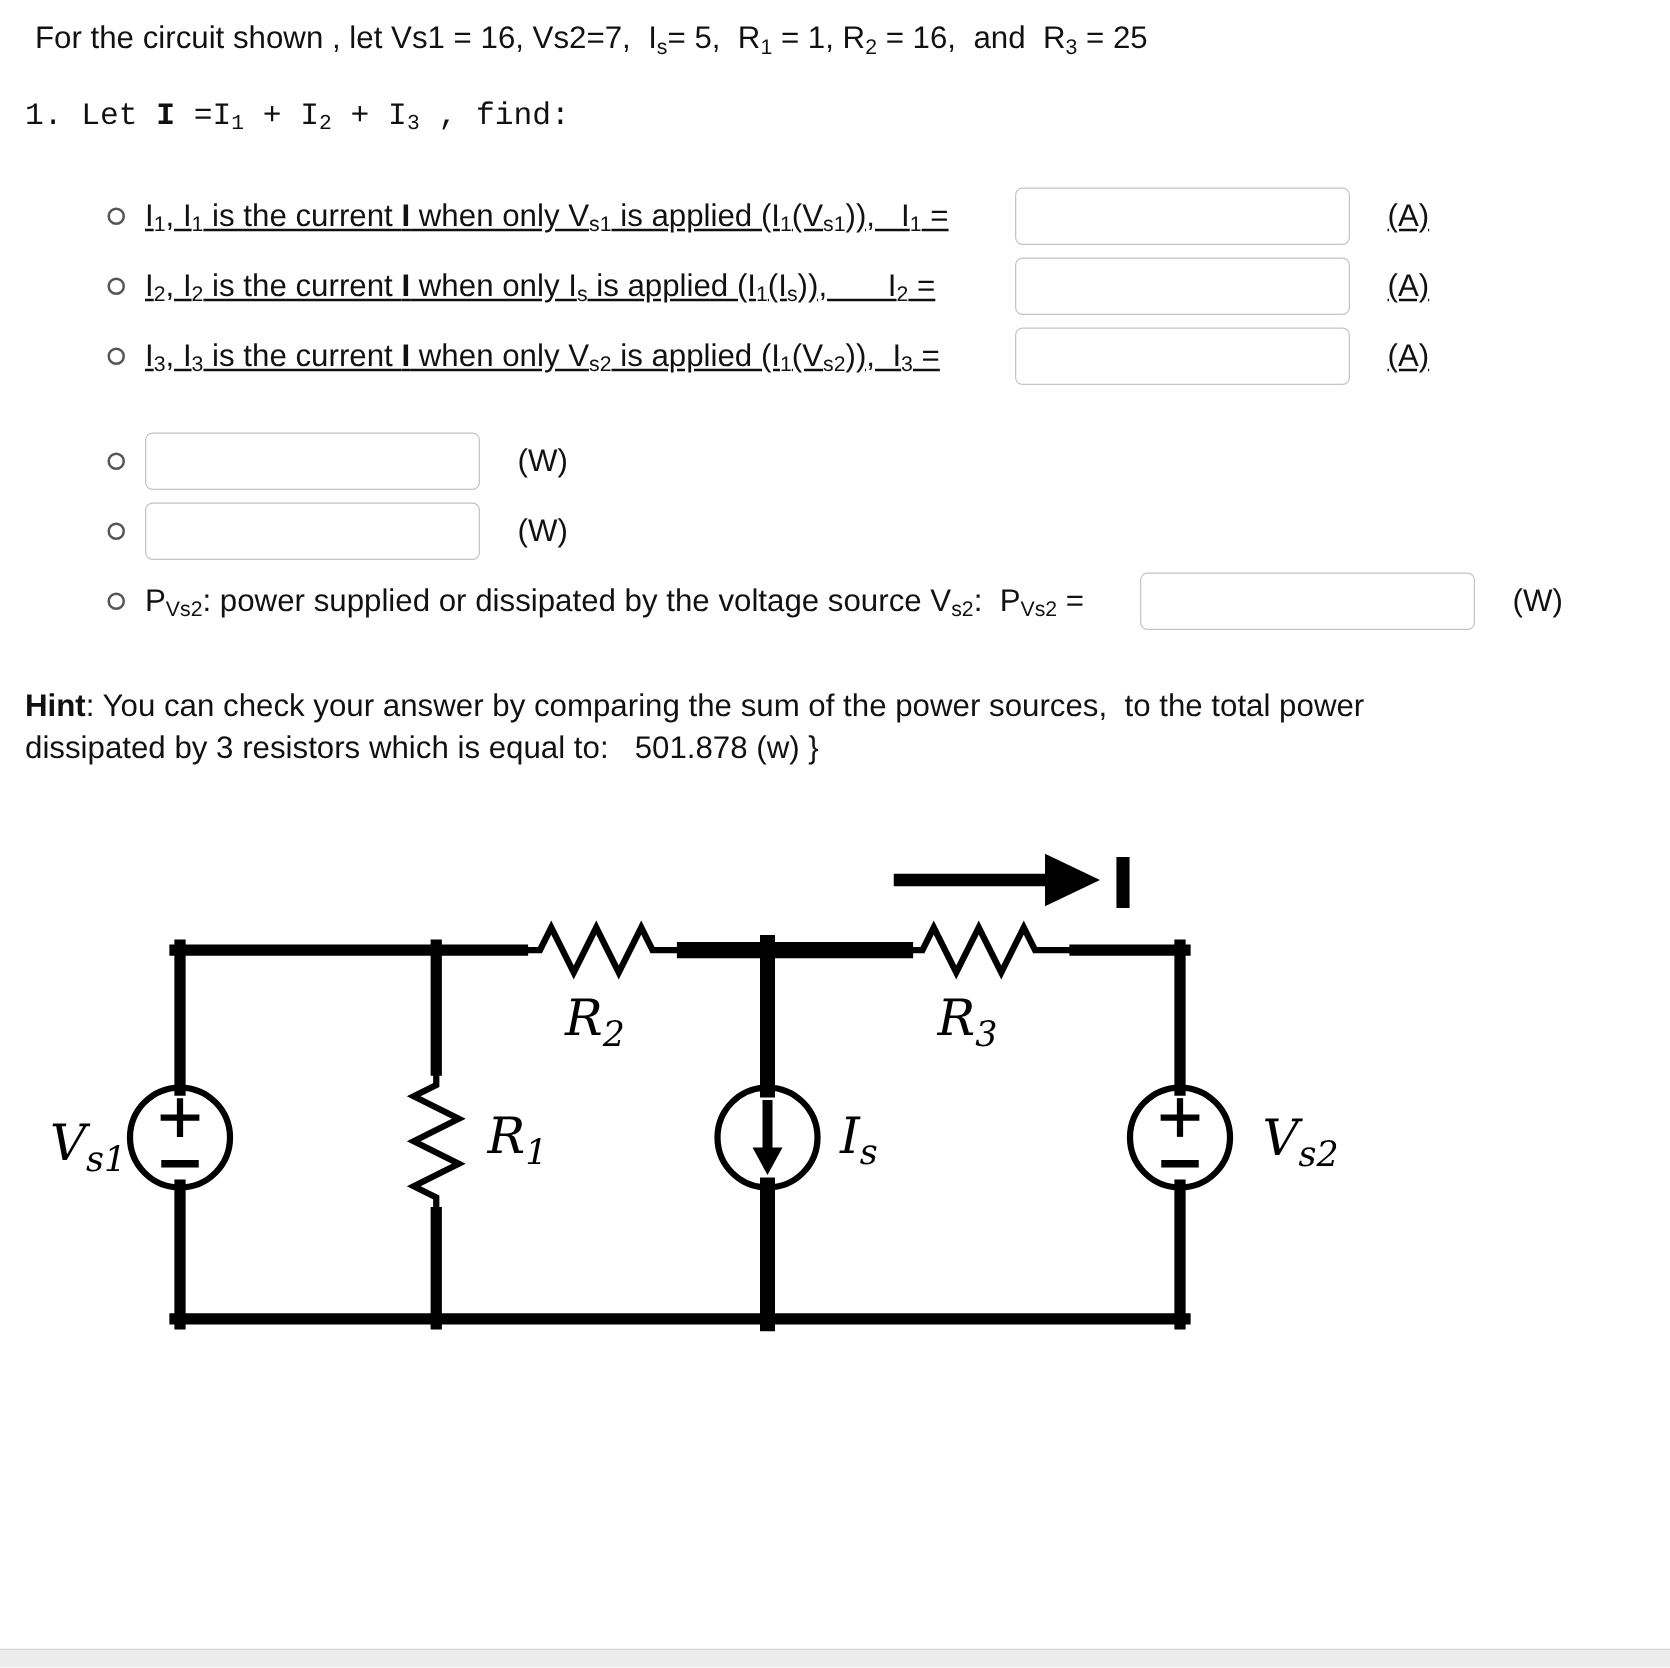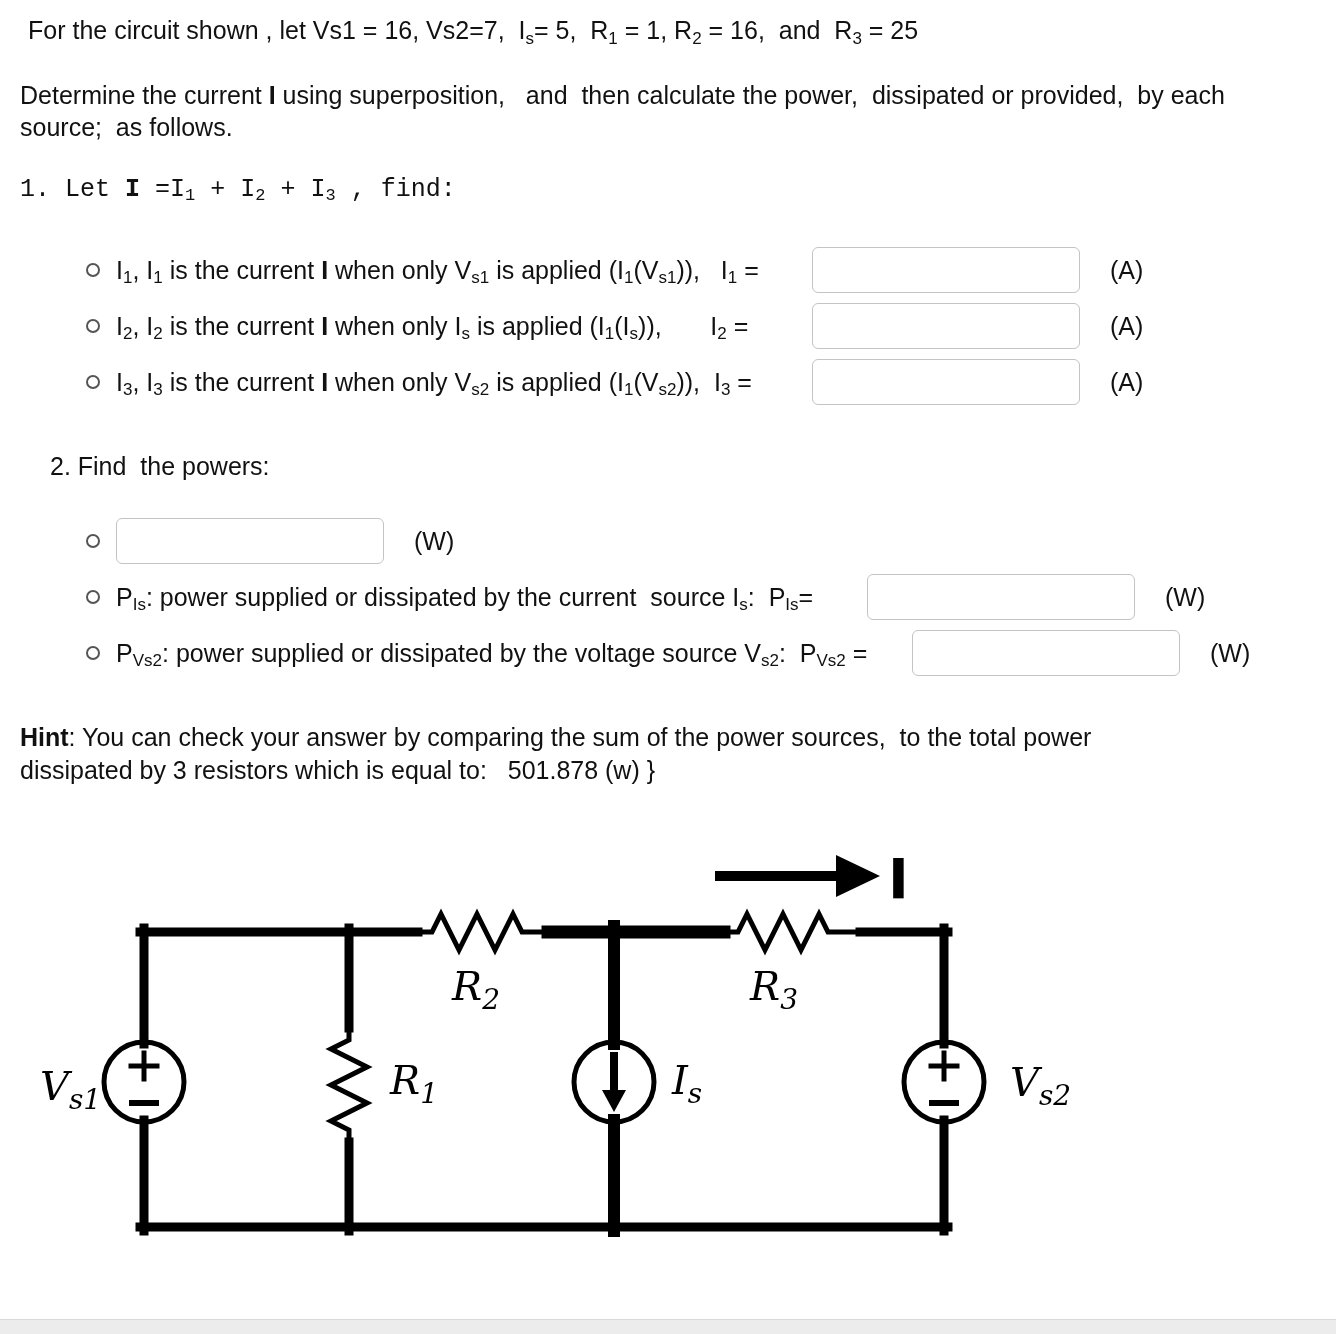--- a/index.html
+++ b/index.html
@@ -10,21 +10,21 @@
   }
   .content{padding:14px 0 0 20px;}
   .rich{white-space:pre-wrap;line-height:1.3;}
   .seg-t{font-weight:400;}
   .seg-b{font-weight:700;}
   .seg-i{font-weight:700;font-style:italic;}
   .seg-s{font-size:0.68em;position:relative;top:0.27em;}
   .header{margin-left:8px;}
   .intro{margin-top:32px;width:1240px;}
   .p1title{margin-top:30px;font-family:Liberation Mono, monospace;}
-  .rows1{margin-top:40px;margin-left:66px;}
+  .rows1{margin-top:40px;margin-left:66px;text-decoration:underline;}
   .p2rows{margin-top:36px;margin-left:66px;}
   .row{display:flex;align-items:center;height:48px;margin-bottom:8px;}
   .w1{width:1068px;}
   .w2a{width:1168px;}
   .w2b{width:1123px;}
   .bullet-o{width:10px;height:10px;border:2px solid #555;border-radius:50%;flex:0 0 auto;margin-right:16px;background:#fff;}
   .bullet-f{width:9px;height:9px;border-radius:50%;background:#111;flex:0 0 auto;margin-right:14px;}
   .row-text{flex:1 1 auto;}
   .answer-input{
     width:268px;height:46px;flex:0 0 auto;box-sizing:border-box;
@@ -41,21 +41,20 @@
   .ilabel{font-family:"DejaVu Sans", sans-serif;font-weight:bold;font-size:56px;fill:#000;}
   .bottom-bar{position:absolute;left:0;right:0;bottom:0;height:14px;background:#ececec;border-top:1px solid #d9d9d9;}
 </style>
 </head>
 <body>
 
 <div class="content">
 
   <div class="header rich"><span class="seg-t">For the circuit shown , let Vs1 = 16, Vs2=7,  I</span><span class="seg-s">s</span><span class="seg-t">= 5,  R</span><span class="seg-s">1</span><span class="seg-t"> = 1, R</span><span class="seg-s">2</span><span class="seg-t"> = 16,  and  R</span><span class="seg-s">3</span><span class="seg-t"> = 25</span></div>
 
-  <div class="intro rich"><span class="seg-t">Determine the current </span><span class="seg-b">I</span><span class="seg-t"> using superposition,   and  then calculate the power,  dissipated or provided,  by each source;  as follows.</span></div>
 
   <div class="p1title rich"><span class="seg-t">1. Let </span><span class="seg-b">I</span><span class="seg-t"> =I</span><span class="seg-s">1</span><span class="seg-t"> + I</span><span class="seg-s">2</span><span class="seg-t"> + I</span><span class="seg-s">3</span><span class="seg-t"> , find:</span></div>
 
   <div class="rows1">
     <div class="row w1">
       <span class="bullet-o"></span>
       <span class="row-text rich"><span class="seg-t">I</span><span class="seg-s">1</span><span class="seg-t">, I</span><span class="seg-s">1</span><span class="seg-t"> is the current </span><span class="seg-b">I</span><span class="seg-t"> when only V</span><span class="seg-s">s1</span><span class="seg-t"> is applied (I</span><span class="seg-s">1</span><span class="seg-t">(V</span><span class="seg-s">s1</span><span class="seg-t">)),   I</span><span class="seg-s">1</span><span class="seg-t"> =</span></span>
       <input class="answer-input" type="text" value="" style="">
       <span class="unit">(A)</span>
     </div>
@@ -66,31 +65,29 @@
       <span class="unit">(A)</span>
     </div>
     <div class="row w1">
       <span class="bullet-o"></span>
       <span class="row-text rich"><span class="seg-t">I</span><span class="seg-s">3</span><span class="seg-t">, I</span><span class="seg-s">3</span><span class="seg-t"> is the current </span><span class="seg-b">I</span><span class="seg-t"> when only V</span><span class="seg-s">s2</span><span class="seg-t"> is applied (I</span><span class="seg-s">1</span><span class="seg-t">(V</span><span class="seg-s">s2</span><span class="seg-t">)),  I</span><span class="seg-s">3</span><span class="seg-t"> =</span></span>
       <input class="answer-input" type="text" value="" style="">
       <span class="unit">(A)</span>
     </div>
   </div>
 
-  <div class="p2title">2. Find  the powers:</div>
 
   <div class="p2rows">
     <div class="row w2a">
       <span class="bullet-o"></span>
       <input class="answer-input" type="text" value="" style="">
       <span class="unit">(W)</span>
     </div>
     <div class="row w2b">
       <span class="bullet-o"></span>
-      <span class="row-text rich"><span class="seg-t">P</span><span class="seg-s">Is</span><span class="seg-t">: power supplied or dissipated by the current  source I</span><span class="seg-s">s</span><span class="seg-t">:  P</span><span class="seg-s">Is</span><span class="seg-t">=</span></span>
       <input class="answer-input" type="text" value="" style="">
       <span class="unit">(W)</span>
     </div>
     <div class="row w2a">
       <span class="bullet-o"></span>
       <span class="row-text rich"><span class="seg-t">P</span><span class="seg-s">Vs2</span><span class="seg-t">: power supplied or dissipated by the voltage source V</span><span class="seg-s">s2</span><span class="seg-t">:  P</span><span class="seg-s">Vs2</span><span class="seg-t"> =</span></span>
       <input class="answer-input" type="text" value="" style="">
       <span class="unit">(W)</span>
     </div>
   </div>

